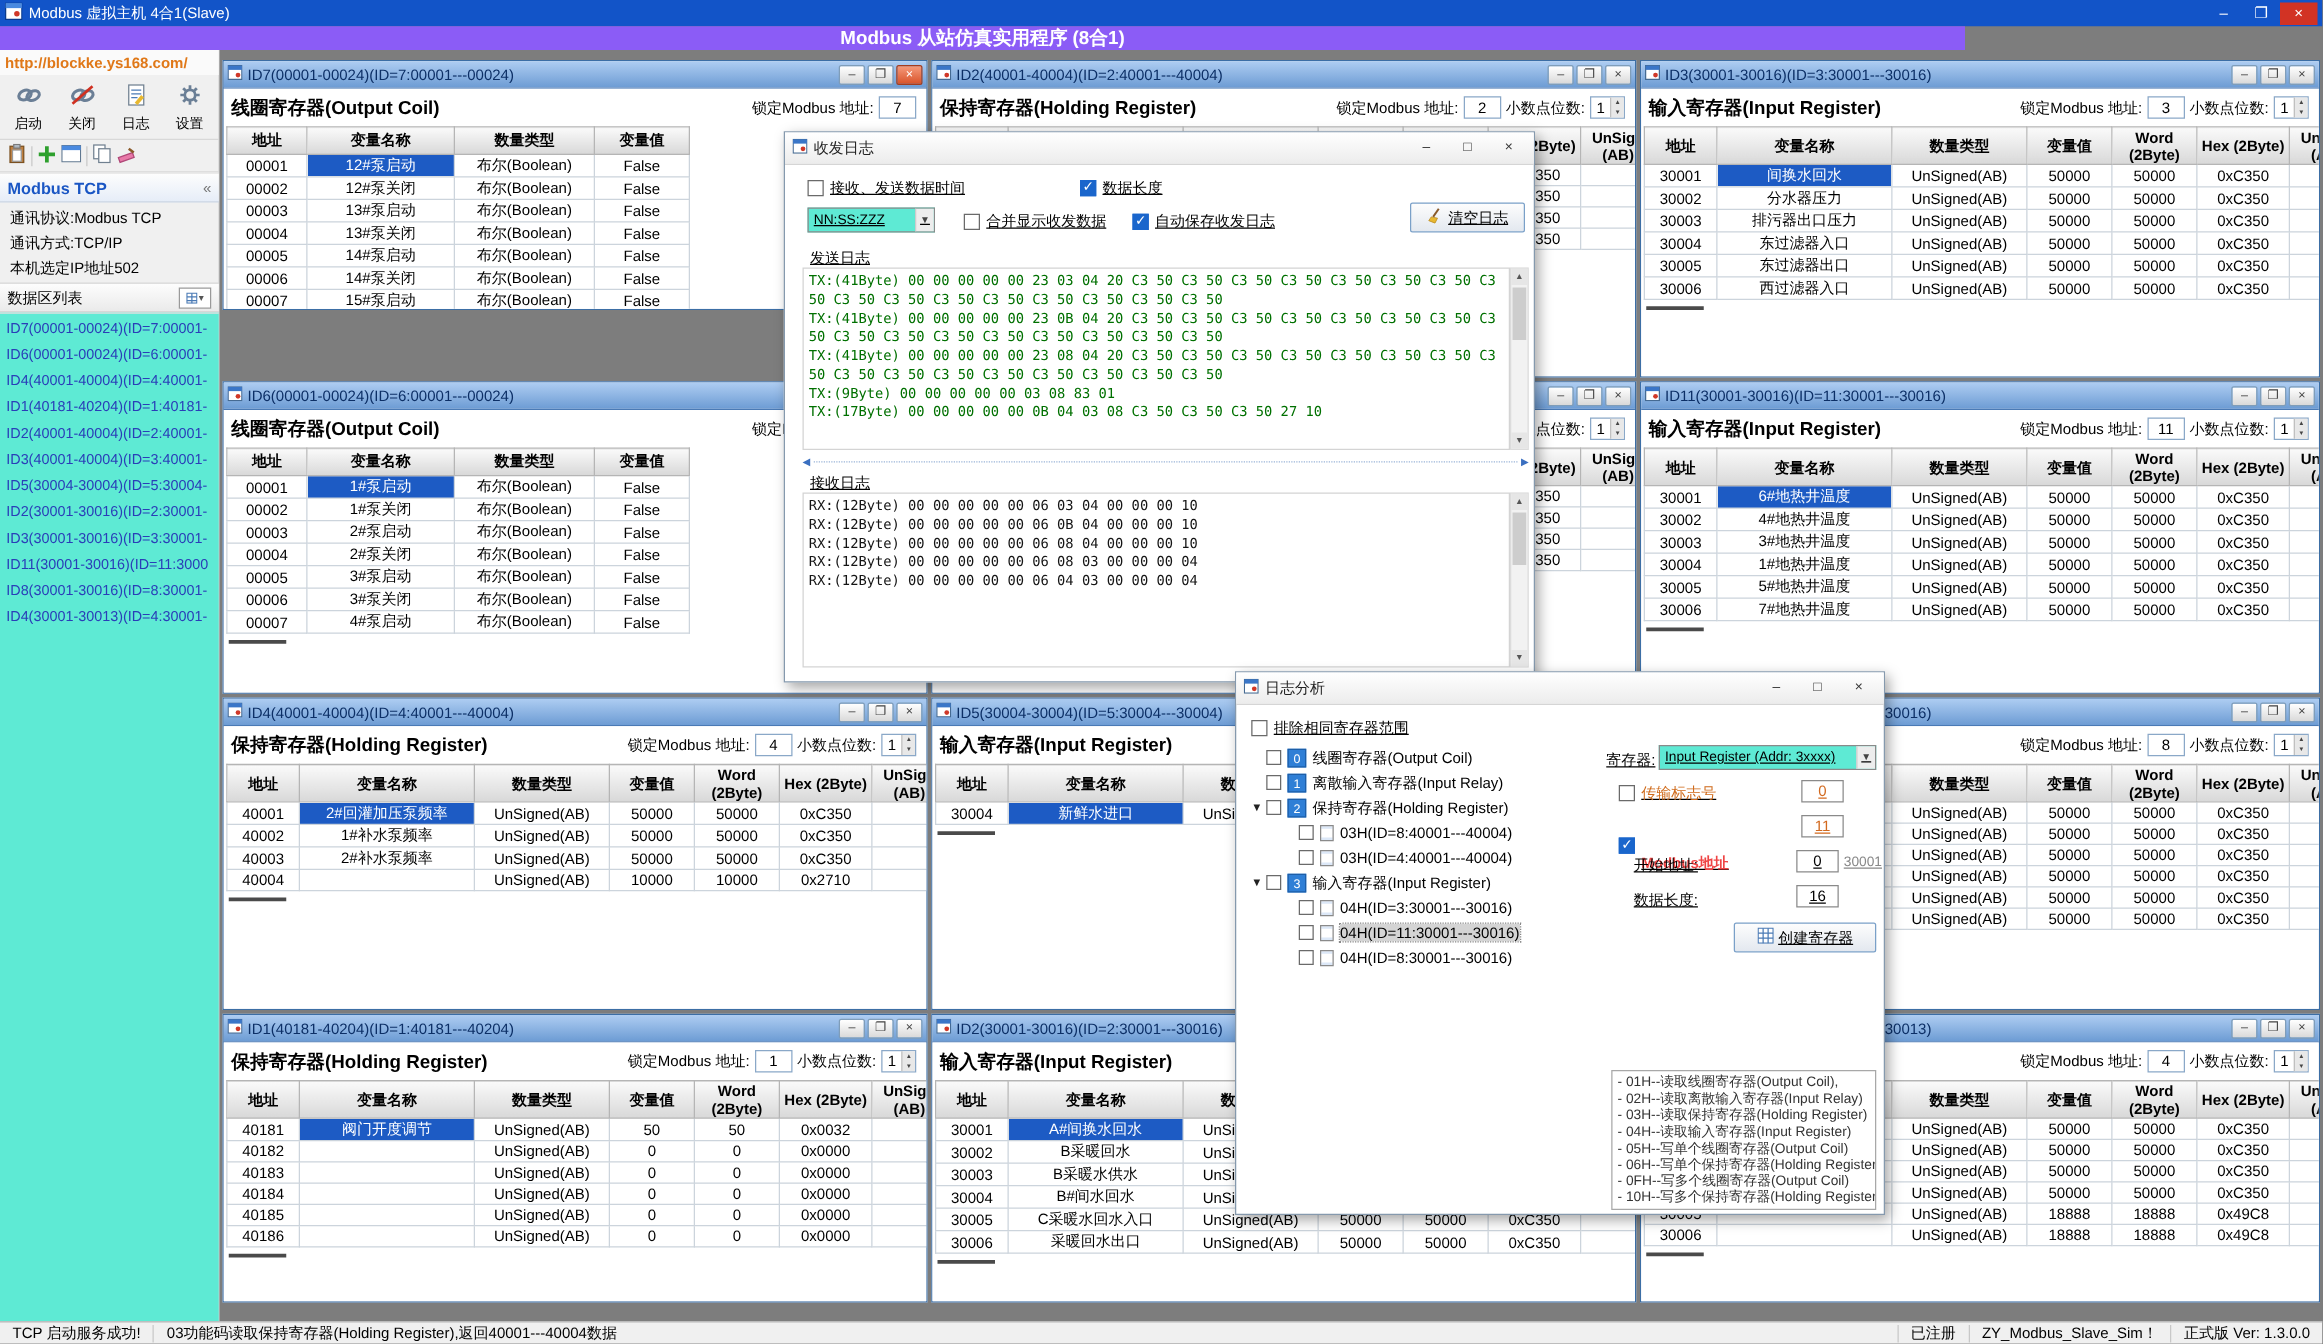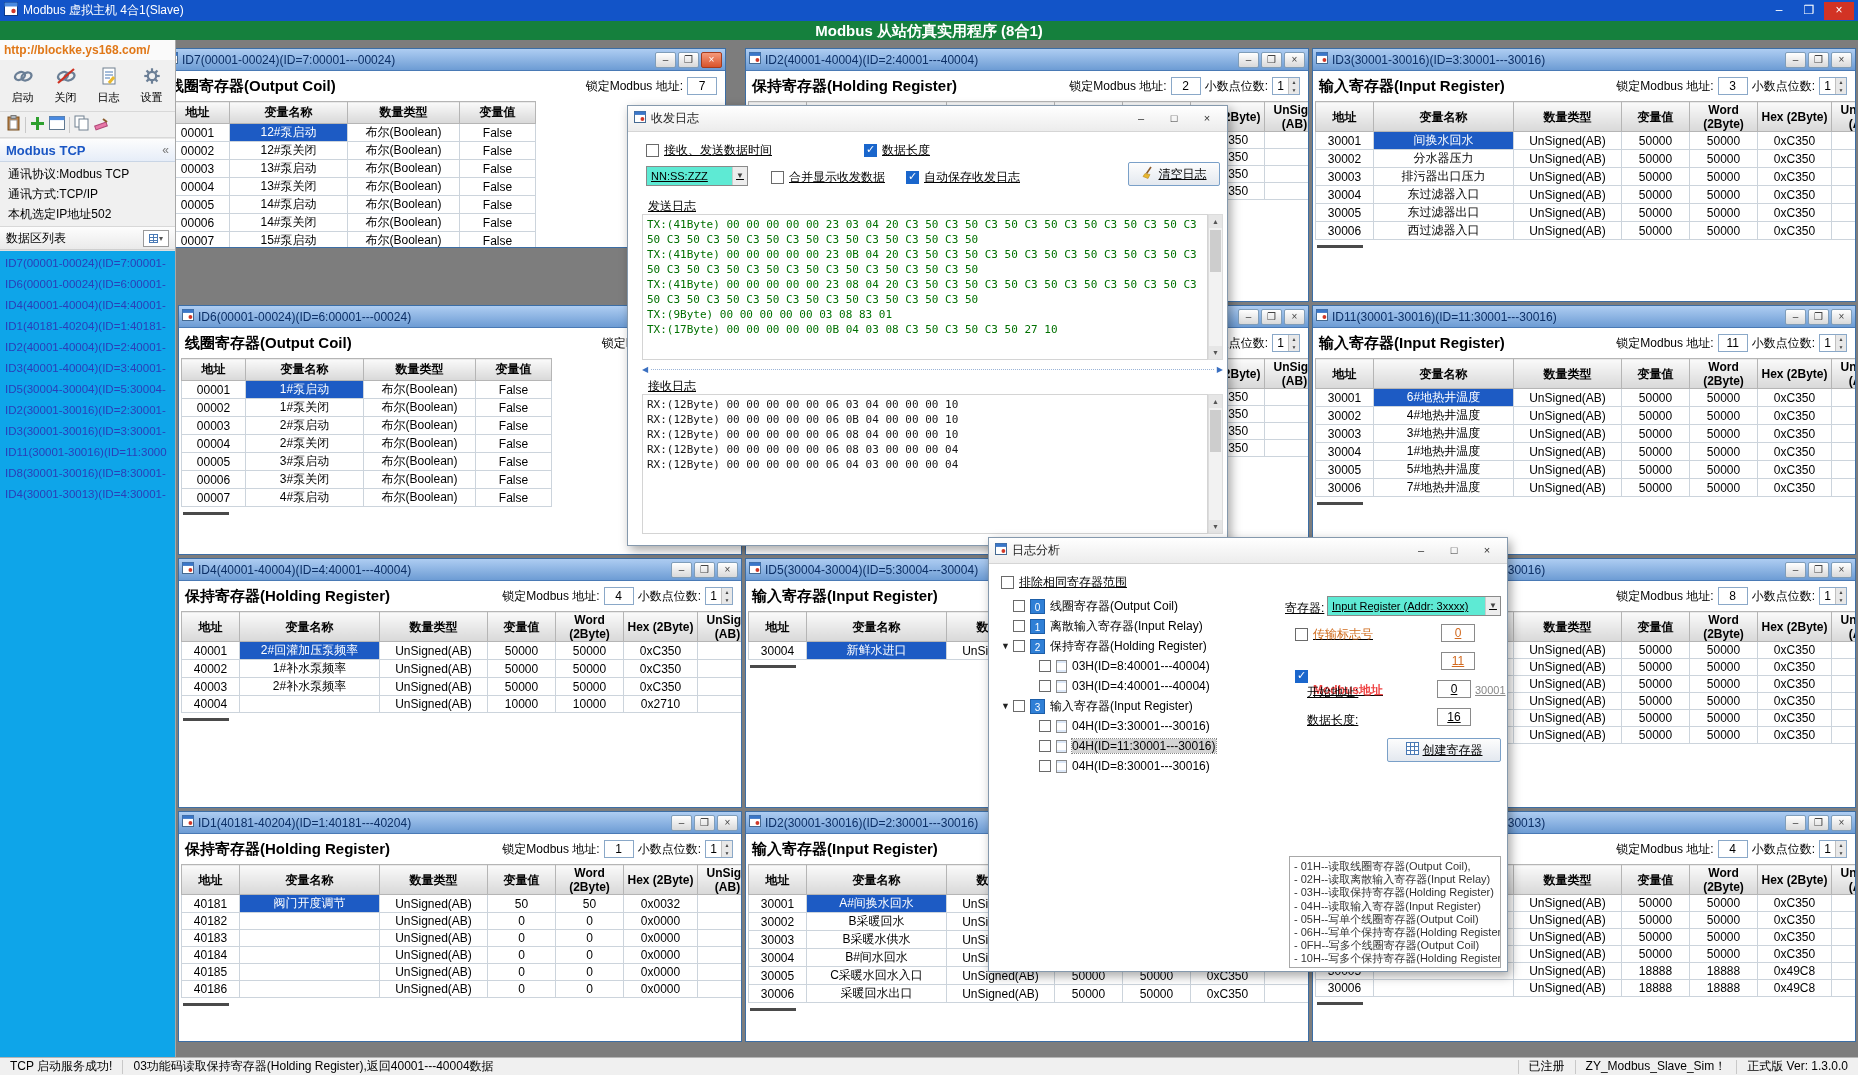--- a/index.html
+++ b/index.html
@@ -8,21 +8,21 @@
     background:#7d7d7d;
     font-family:"Liberation Sans","DejaVu Sans",sans-serif; font-size:12px; color:#000;
   }
   
   .topbar { position:absolute; left:0; top:0; width:1858px; height:21px; background:#1254c8;
             display:flex; align-items:center; padding:0 4px; color:#fff; z-index:50; }
   .topbar .wt { flex:1; font-size:12px; margin-left:5px; white-space:nowrap; }
   .sysbtns { display:flex; }
   .sysbtn { width:30px; height:18px; text-align:center; line-height:17px; font-size:12px; color:#fff; }
   .sysbtn.closebtn { background:#d23324; }
-  .appbar { position:absolute; left:0; top:21px; width:1858px; height:19px; background:#15803d;
+  .appbar { position:absolute; left:0; top:21px; width:1572px; height:19px; background:#8b5cf6;
             text-align:center; color:#fff; font-weight:bold; font-size:15px; line-height:19px; z-index:50; }
   
   .sidebar { position:absolute; left:0; top:40px; width:176px; bottom:18px; background:#f0f0f0;
              border-right:1px solid #a8a8a8; display:flex; flex-direction:column; z-index:40; }
   .url { height:20px; line-height:20px; padding-left:4px; color:#e07818; font-weight:bold;
          background:#fafafa; white-space:nowrap; overflow:hidden; }
   .tbar { height:52px; display:flex; align-items:center; padding:2px 2px; gap:2px;
           border-bottom:1px solid #d8d8d8; }
   .tbtn { width:41px; height:46px; display:flex; flex-direction:column; align-items:center;
           justify-content:center; gap:2px; font-size:11px; }
@@ -32,21 +32,21 @@
   .phead { height:24px; display:flex; align-items:center; padding:0 6px;
            background:linear-gradient(#fdfdfd,#e6edf8); border-bottom:1px solid #c9d5e5; border-top:1px solid #e8e8e8; }
   .ptitle { color:#1a56c4; font-weight:bold; font-size:13px; }
   .chev { margin-left:auto; color:#777; font-size:12px; }
   .pinfo { padding:2px 0; }
   .pline { height:20px; line-height:20px; padding-left:8px; font-size:12px; white-space:nowrap; overflow:hidden; }
   .lhead { height:24px; display:flex; align-items:center; padding:11px 6px;
            background:linear-gradient(#fdfdfd,#eaeaea); border-top:1px solid #d8d8d8; border-bottom:1px solid #cfcfcf; }
   .minicombo { margin-left:auto; width:26px; height:17px; border:1px solid #9a9a9a; background:#fff;
                display:flex; align-items:center; justify-content:center; gap:1px; font-size:8px; color:#555; }
-  .dlist { flex:1; background:#0ea5e9; border-top:1px solid #e0e0e0; overflow:hidden; padding-top:2px; }
+  .dlist { flex:1; background:#5eead4; border-top:1px solid #e0e0e0; overflow:hidden; padding-top:2px; }
   .ditem { height:21px; line-height:21px; padding-left:5px; color:#2a3eb8; font-size:11.5px;
            white-space:nowrap; overflow:hidden; }
   
   .statusbar { position:absolute; left:0; bottom:0; width:1858px; height:18px; background:#f0f0f0;
                border-top:1px solid #b5b5b5; display:flex; align-items:center; font-size:12px; z-index:60; }
   .stcell { padding:0 10px; white-space:nowrap; }
   .stsep { width:1px; height:14px; background:#c8c8c8; }
   .stright { margin-left:auto; display:flex; align-items:center; }
   
   .win { position:absolute; background:#fff; border:1px solid #3c6ea5; z-index:1; }
@@ -254,21 +254,21 @@
       <div class="ditem">ID3(40001-40004)(ID=3:40001-</div>
       <div class="ditem">ID5(30004-30004)(ID=5:30004-</div>
       <div class="ditem">ID2(30001-30016)(ID=2:30001-</div>
       <div class="ditem">ID3(30001-30016)(ID=3:30001-</div>
       <div class="ditem">ID11(30001-30016)(ID=11:3000</div>
       <div class="ditem">ID8(30001-30016)(ID=8:30001-</div>
       <div class="ditem">ID4(30001-30013)(ID=4:30001-</div>
     </div>
 </div>
 
-<div class="win" style="left:162px;top:48px;width:564px;height:200px">
+<div class="win" style="left:178px;top:48px;width:564px;height:200px">
   <div class="wtb">
     <span><svg width="12" height="12">
           <rect x="0.5" y="0.5" width="11" height="11" fill="#fff" stroke="#456a92"></rect>
           <rect x="0.5" y="0.5" width="11" height="3.4" fill="#3a76c8"></rect>
           <circle cx="8.4" cy="8" r="1.9" fill="#d03828"></circle>
         </svg></span>
     <span class="wtitle">ID7(00001-00024)(ID=7:00001---00024)</span>
     <span class="wbtns">
         <span class="wbtn">–</span>
         <span class="wbtn">❐</span>

